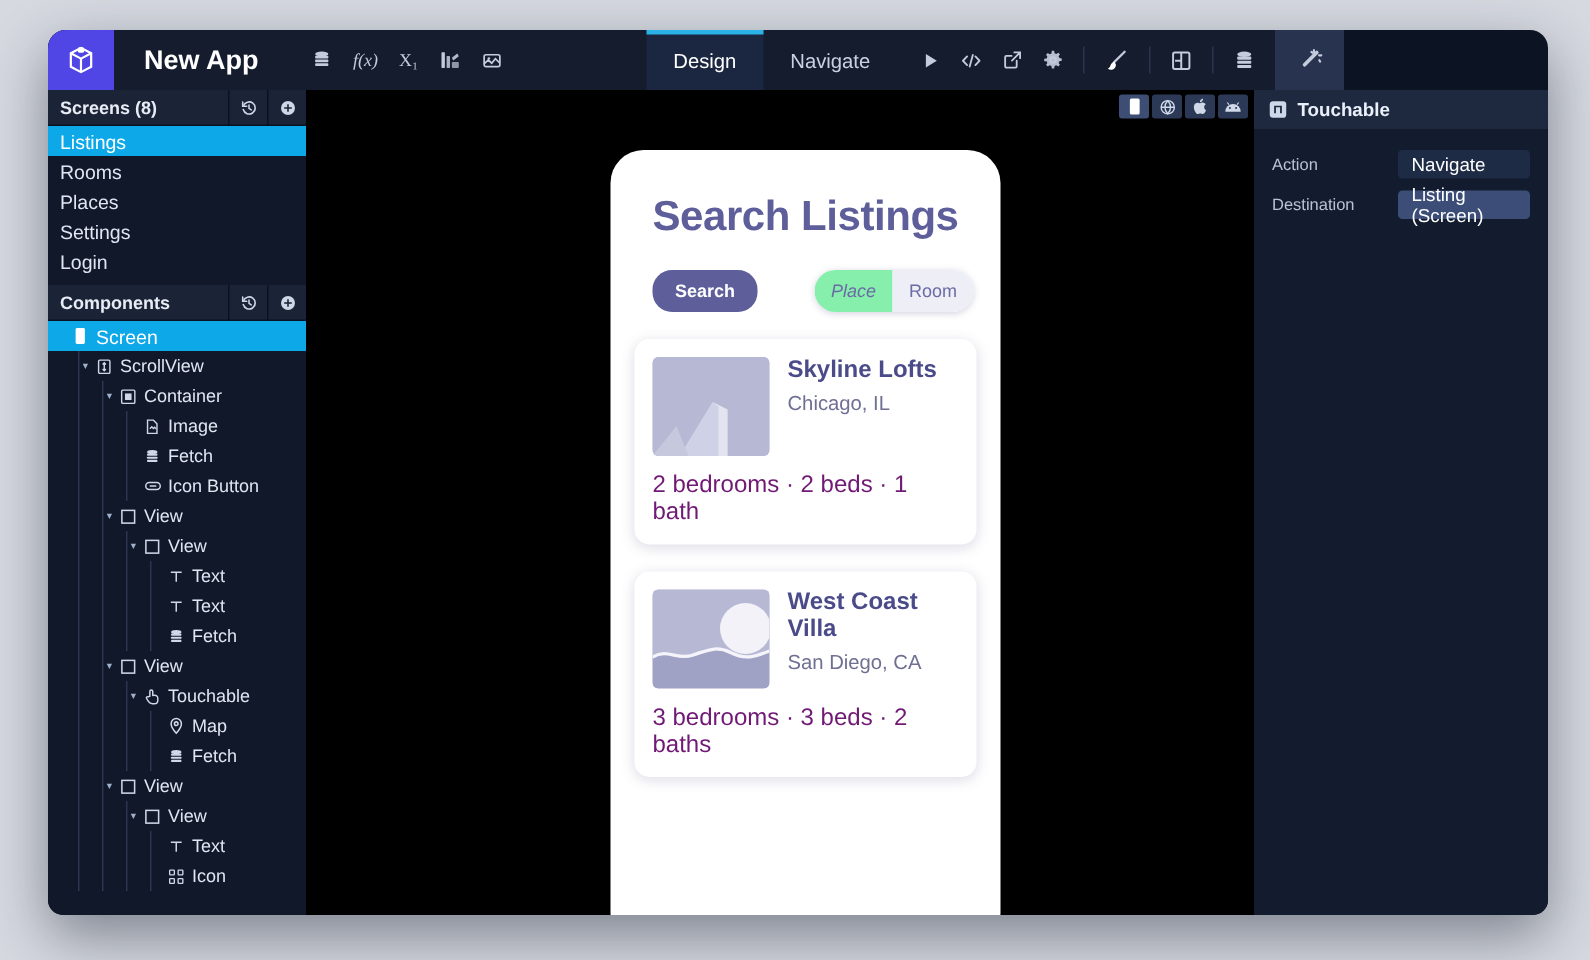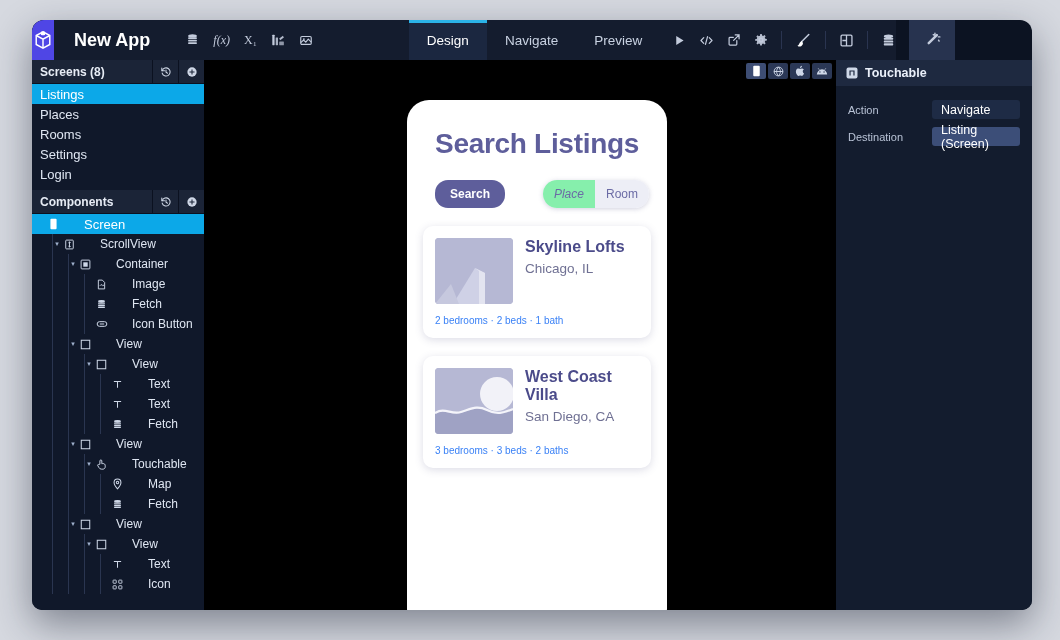--- a/index.html
+++ b/index.html
@@ -92,21 +92,21 @@
   .tree-row {
     height: 20px; display: flex; align-items: center;
     color: #dfe6f2; white-space: nowrap; position: relative;
   }
   .tree-row.selected { background: #0ca8e8; color: #ffffff; font-size: 13px; }
   .tw-caret { width: 10px; text-align: center; font-size: 7px; color: #9fb0cc; flex: 0 0 10px; }
   .tw-caret.empty { color: transparent; }
   .tw-icon { width: 15px; display: flex; align-items: center; justify-content: center;
              color: #cfd8e8; flex: 0 0 15px; }
   .tree-row.selected .tw-icon { color: #ffffff; }
-  .tw-label { padding-left: 3px; margin-left: 20px; }
+  .tw-label { padding-left: 3px; }
   .guide { position: absolute; top: 0; width: 1px; height: 20px; background: #2a3550; }
 
   
   .canvas {
     position: absolute; left: 172px; top: 40px;
     width: 632px; height: 550px;
     background: #000000;
   }
   .device-bar {
     position: absolute; right: 0; top: 0;
@@ -158,21 +158,21 @@
   }
   .card-top { display: flex; gap: 12px; }
   .thumb {
     width: 78px; height: 66px; border-radius: 4px; flex: 0 0 78px;
     overflow: hidden; background: #b3b5d2;
   }
   .card-name {
     color: #4b4b8a; font-size: 16px; font-weight: bold; line-height: 1.12;
   }
   .card-loc { color: #6f7093; font-size: 13.5px; padding-top: 5px; }
-  .card-meta { color: #3b82f6; font-size: 10px; padding-top: 11px; }
+  .card-meta { color: #701a75; font-size: 16px; padding-top: 11px; }
 
   
   .inspector {
     position: absolute; left: 804px; top: 40px;
     width: 196px; height: 550px;
     background: #131c2e;
   }
   .insp-head {
     height: 26px; background: #1e2940;
     display: flex; align-items: center; gap: 7px;
@@ -234,23 +234,20 @@
         </svg>
       </span>
     </div>
 
     <div class="tabs">
       <div class="tab active">
         <span>Design</span>
       </div>
       <div class="tab">
         <span>Navigate</span>
-      </div>
-      <div class="tab">
-        <span>Preview</span>
       </div>
     </div>
 
     <div class="right-tools">
       <div class="rt-group">
         <span class="rt-btn" style="width:auto;">
           <svg width="13" height="13" viewBox="0 0 16 16" fill="currentColor">
               <path d="M4 2.4 13 8l-9 5.6z"></path>
             </svg>
         </span>
@@ -328,24 +325,24 @@
             <path d="M4.6 7.3h6.8v1.4H4.6z" fill="#1b2437"></path>
         </svg>
       </div>
     </div>
 
     <div>
       <div class="screen-item selected">
         <span>Listings</span>
       </div>
       <div class="screen-item">
+        <span>Rooms</span>
+      </div>
+      <div class="screen-item">
         <span>Places</span>
-      </div>
-      <div class="screen-item">
-        <span>Rooms</span>
       </div>
       <div class="screen-item">
         <span>Settings</span>
       </div>
       <div class="screen-item">
         <span>Login</span>
       </div>
     </div>
 
     <div class="panel-head" style="margin-top:6px;">

